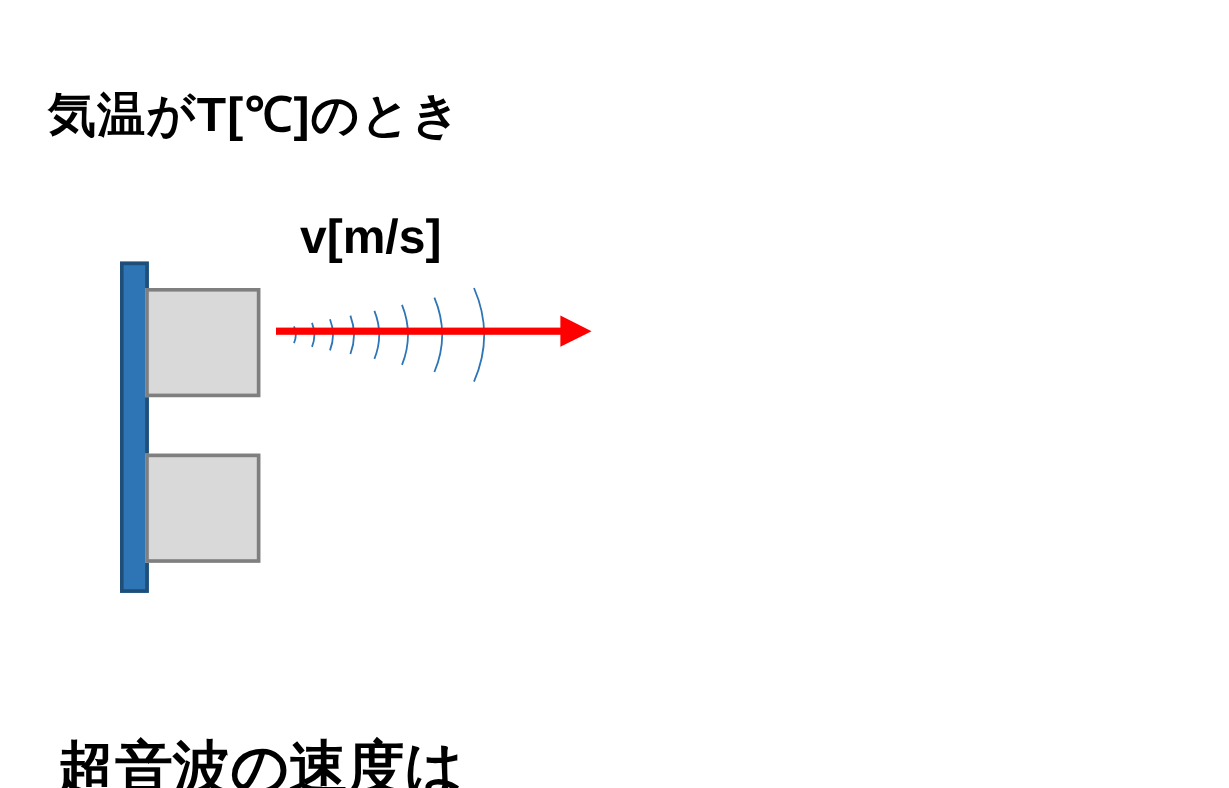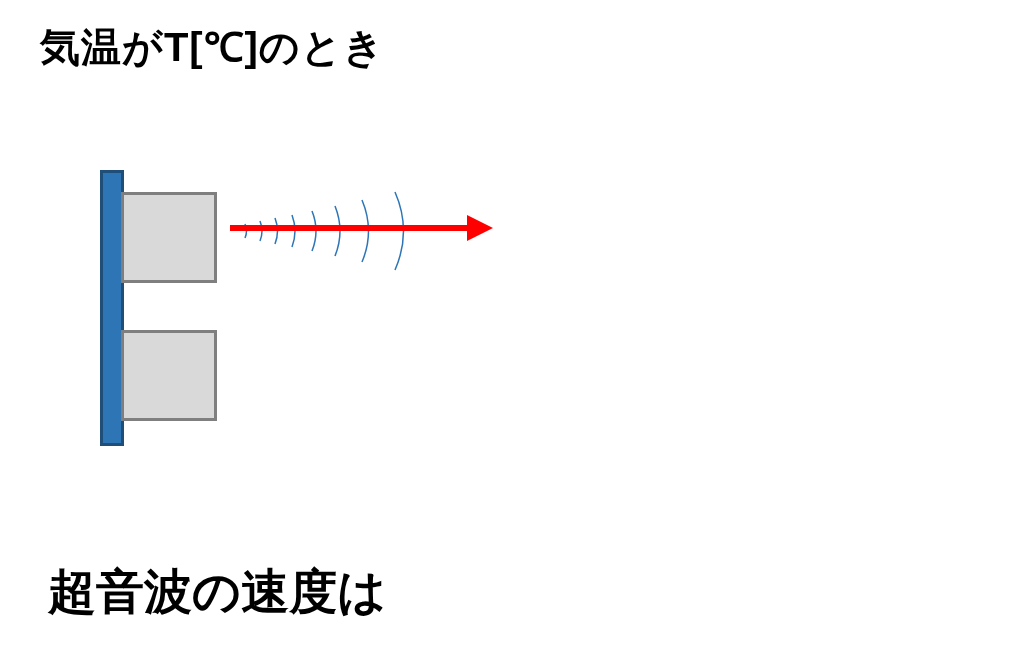--- a/index.html
+++ b/index.html
@@ -1,16 +1,16 @@
 <!DOCTYPE html>
 <html><head>
 <meta charset="utf-8">
 <style>
   html,body{margin:0;padding:0;width:1024px;height:657px;background:#fff;font-family:"Meiryo","Hiragino Sans","Yu Gothic",sans-serif;color:#000;}
-  .stage{position:relative;width:1024px;height:524px;}
+  .stage{position:relative;width:1024px;height:524px;margin-top:48px;}
   .t-title{position:absolute;left:40px;top:18px;font-size:40px;font-weight:700;letter-spacing:1px;}
   .t-vlabel{position:absolute;left:250px;top:128px;font-size:40px;font-weight:700;}
   .sensor{position:absolute;left:100px;top:170px;}
   .bar{position:absolute;left:0;top:0;width:18px;height:270px;background:#2e75b6;border:3px solid #1f4e79;}
   .blk{position:absolute;left:21px;width:90px;height:85px;background:#d9d9d9;border:3px solid #7f7f7f;}
   .blk1{top:22px;}
   .blk2{top:160px;}
   .arrow-wrap{position:absolute;left:230px;top:225px;}
   .arrow-line{position:absolute;left:0;top:0;width:240px;height:6px;background:#ff0000;}
   .arrow-head{position:absolute;left:237px;top:-10px;width:0;height:0;border-top:13px solid transparent;border-bottom:13px solid transparent;border-left:26px solid #ff0000;}
@@ -19,20 +19,21 @@
   .t-speed{font-size:48px;font-weight:700;}
   .formula-box{margin-left:18px;border:3px solid #ff0000;padding:6px 18px;font-size:40px;font-weight:700;white-space:nowrap;}
 </style>
 </head>
 <body>
 
 <div class="stage">
 
   <div class="t-title">気温がT[℃]のとき</div>
 
+  <div class="t-vlabel">v[m/s]</div>
 
   <div class="sensor">
     <div class="bar"></div>
     <div class="blk blk1"></div>
     <div class="blk blk2"></div>
   </div>
 
   <div class="waves">
     <svg width="230" height="90" viewBox="0 0 230 90">
       <g fill="none" stroke="#2e75b6" stroke-width="1.5">

